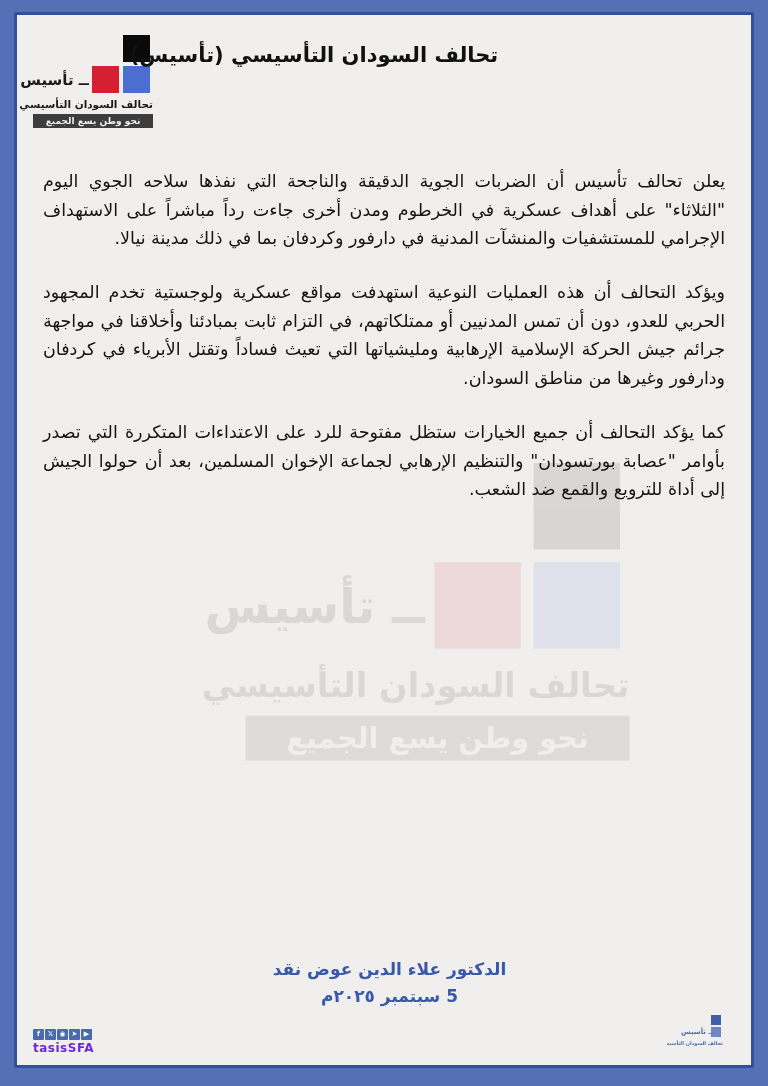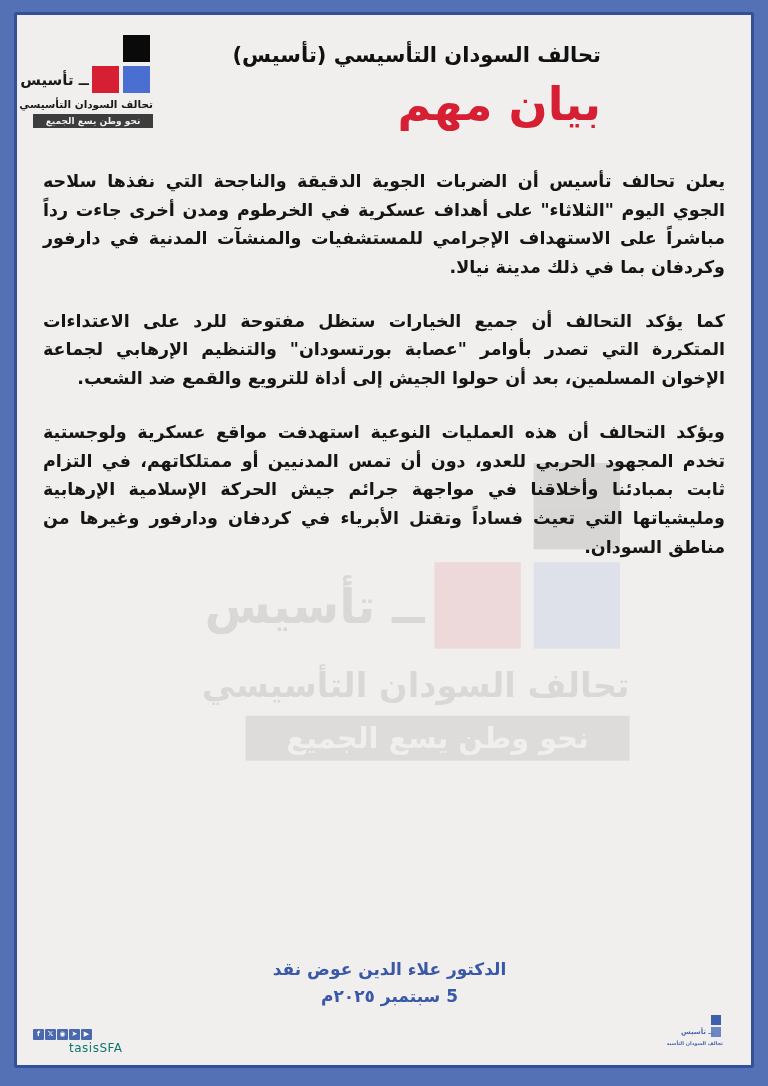--- a/index.html
+++ b/index.html
@@ -17,20 +17,21 @@
     border:3px solid #34509a;
     border-radius:2px;
     direction:rtl;
     overflow:hidden;
   }
 
   
   .title-block {
     position:absolute;
     top:28px; right:150px; left:10px;
+    text-align:center;
   }
   .org-title {
     font-size:21px;
     font-weight:700;
     color:#111;
     margin-bottom:14px;
   }
   .statement-title {
     font-size:46px;
     font-weight:800;
@@ -72,21 +73,21 @@
     pointer-events:none;
   }
 
   
   .content {
     position:absolute;
     top:152px; right:26px; left:26px;
   }
   .content p {
     font-size:17.5px;
-    font-weight:700;
+    font-weight:400;
     color:#151515;
     line-height:1.64;
     text-align:justify;
     text-align-last:right;
     margin-bottom:25px;
     direction:rtl;
   }
 
   
   .signature {
@@ -109,21 +110,21 @@
   }
   .social-icons { display:flex; gap:1px; margin-bottom:1px; }
   .social-icons span {
     display:block; width:11px; height:11px;
     background:#4a69ae; color:#fff;
     font-size:7px; line-height:11px;
     text-align:center; font-weight:700;
     border-radius:1px;
   }
   .handle {
-    color:#0f766e; font-weight:400; font-size:12px; letter-spacing:0.5px;margin-left:36px;
+    color:#6d28d9; font-weight:700; font-size:12px; letter-spacing:0.5px;
   }
 
   .mini-logo {
     position:absolute;
     right:24px; bottom:8px;
     width:60px; height:42px;
     direction:rtl;
   }
   .ml-sq { position:absolute; width:10px; height:10px; }
   .ml-top { top:0; left:44px; background:#3f5fa8; }
@@ -147,36 +148,35 @@
     <span class="lg-sq lg-black"></span>
     <span class="lg-sq lg-red"></span>
     <span class="lg-sq lg-blue"></span>
     <span class="lg-brand">ــ تأسيس</span>
     <span class="lg-name">تحالف السودان التأسيسي</span>
     <span class="lg-tagline">نحو وطن يسع الجميع</span>
   </div>
 
   <div class="title-block">
     <div class="org-title">تحالف السودان التأسيسي (تأسيس)</div>
-    <div class="statement-title">بيان مهم</div>
   </div>
 
   <div class="logo watermark">
     <span class="lg-sq lg-black"></span>
     <span class="lg-sq lg-red"></span>
     <span class="lg-sq lg-blue"></span>
     <span class="lg-brand">ــ تأسيس</span>
     <span class="lg-name">تحالف السودان التأسيسي</span>
     <span class="lg-tagline">نحو وطن يسع الجميع</span>
   </div>
 
   <div class="content">
     <p>يعلن تحالف تأسيس أن الضربات الجوية الدقيقة والناجحة التي نفذها سلاحه الجوي اليوم "الثلاثاء" على أهداف عسكرية في الخرطوم ومدن أخرى جاءت رداً مباشراً على الاستهداف الإجرامي للمستشفيات والمنشآت المدنية في دارفور وكردفان بما في ذلك مدينة نيالا.</p>
+    <p>ويؤكد التحالف أن هذه العمليات النوعية استهدفت مواقع عسكرية ولوجستية تخدم المجهود الحربي للعدو، دون أن تمس المدنيين أو ممتلكاتهم، في التزام ثابت بمبادئنا وأخلاقنا في مواجهة جرائم جيش الحركة الإسلامية الإرهابية ومليشياتها التي تعيث فساداً وتقتل الأبرياء في كردفان ودارفور وغيرها من مناطق السودان.</p>
     <p>كما يؤكد التحالف أن جميع الخيارات ستظل مفتوحة للرد على الاعتداءات المتكررة التي تصدر بأوامر "عصابة بورتسودان" والتنظيم الإرهابي لجماعة الإخوان المسلمين، بعد أن حولوا الجيش إلى أداة للترويع والقمع ضد الشعب.</p>
-    <p>ويؤكد التحالف أن هذه العمليات النوعية استهدفت مواقع عسكرية ولوجستية تخدم المجهود الحربي للعدو، دون أن تمس المدنيين أو ممتلكاتهم، في التزام ثابت بمبادئنا وأخلاقنا في مواجهة جرائم جيش الحركة الإسلامية الإرهابية ومليشياتها التي تعيث فساداً وتقتل الأبرياء في كردفان ودارفور وغيرها من مناطق السودان.</p>
   </div>
 
   <div class="signature">
     <div>الدكتور علاء الدين عوض نقد</div>
     <div>5 سبتمبر ٢٠٢٥م</div>
   </div>
 
   <div class="social">
     <div class="social-icons">
       <span>f</span>

